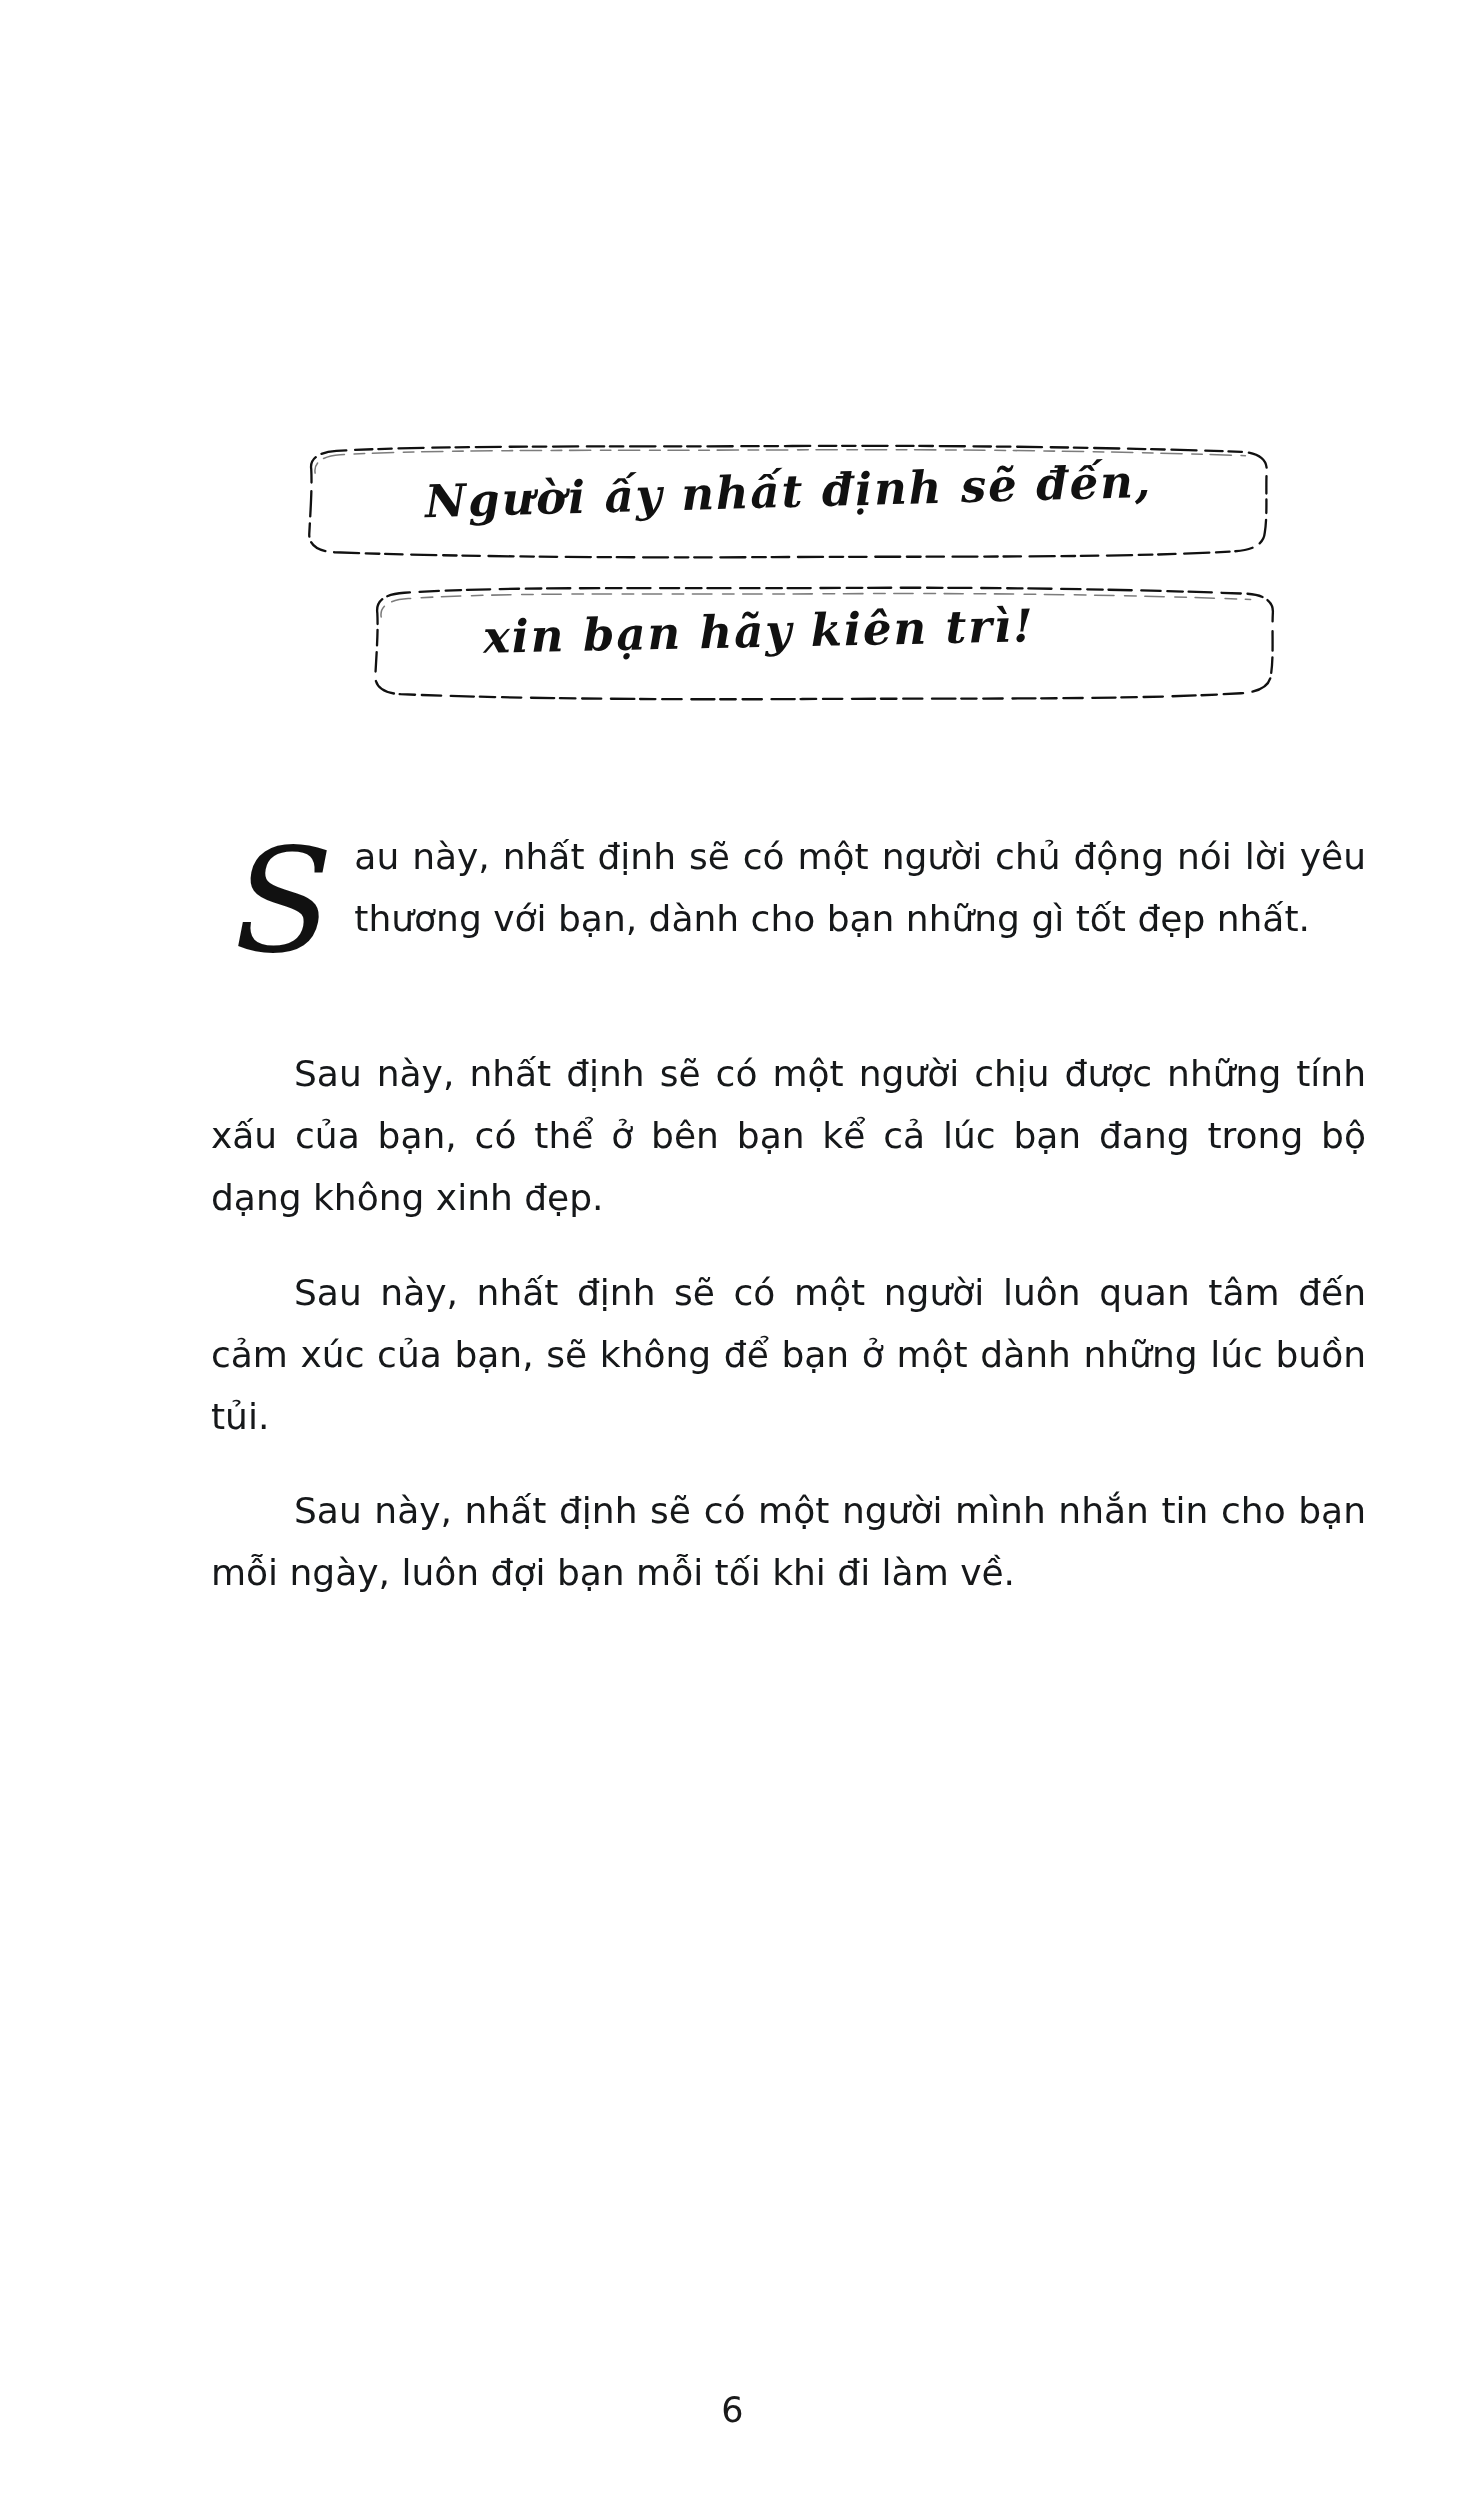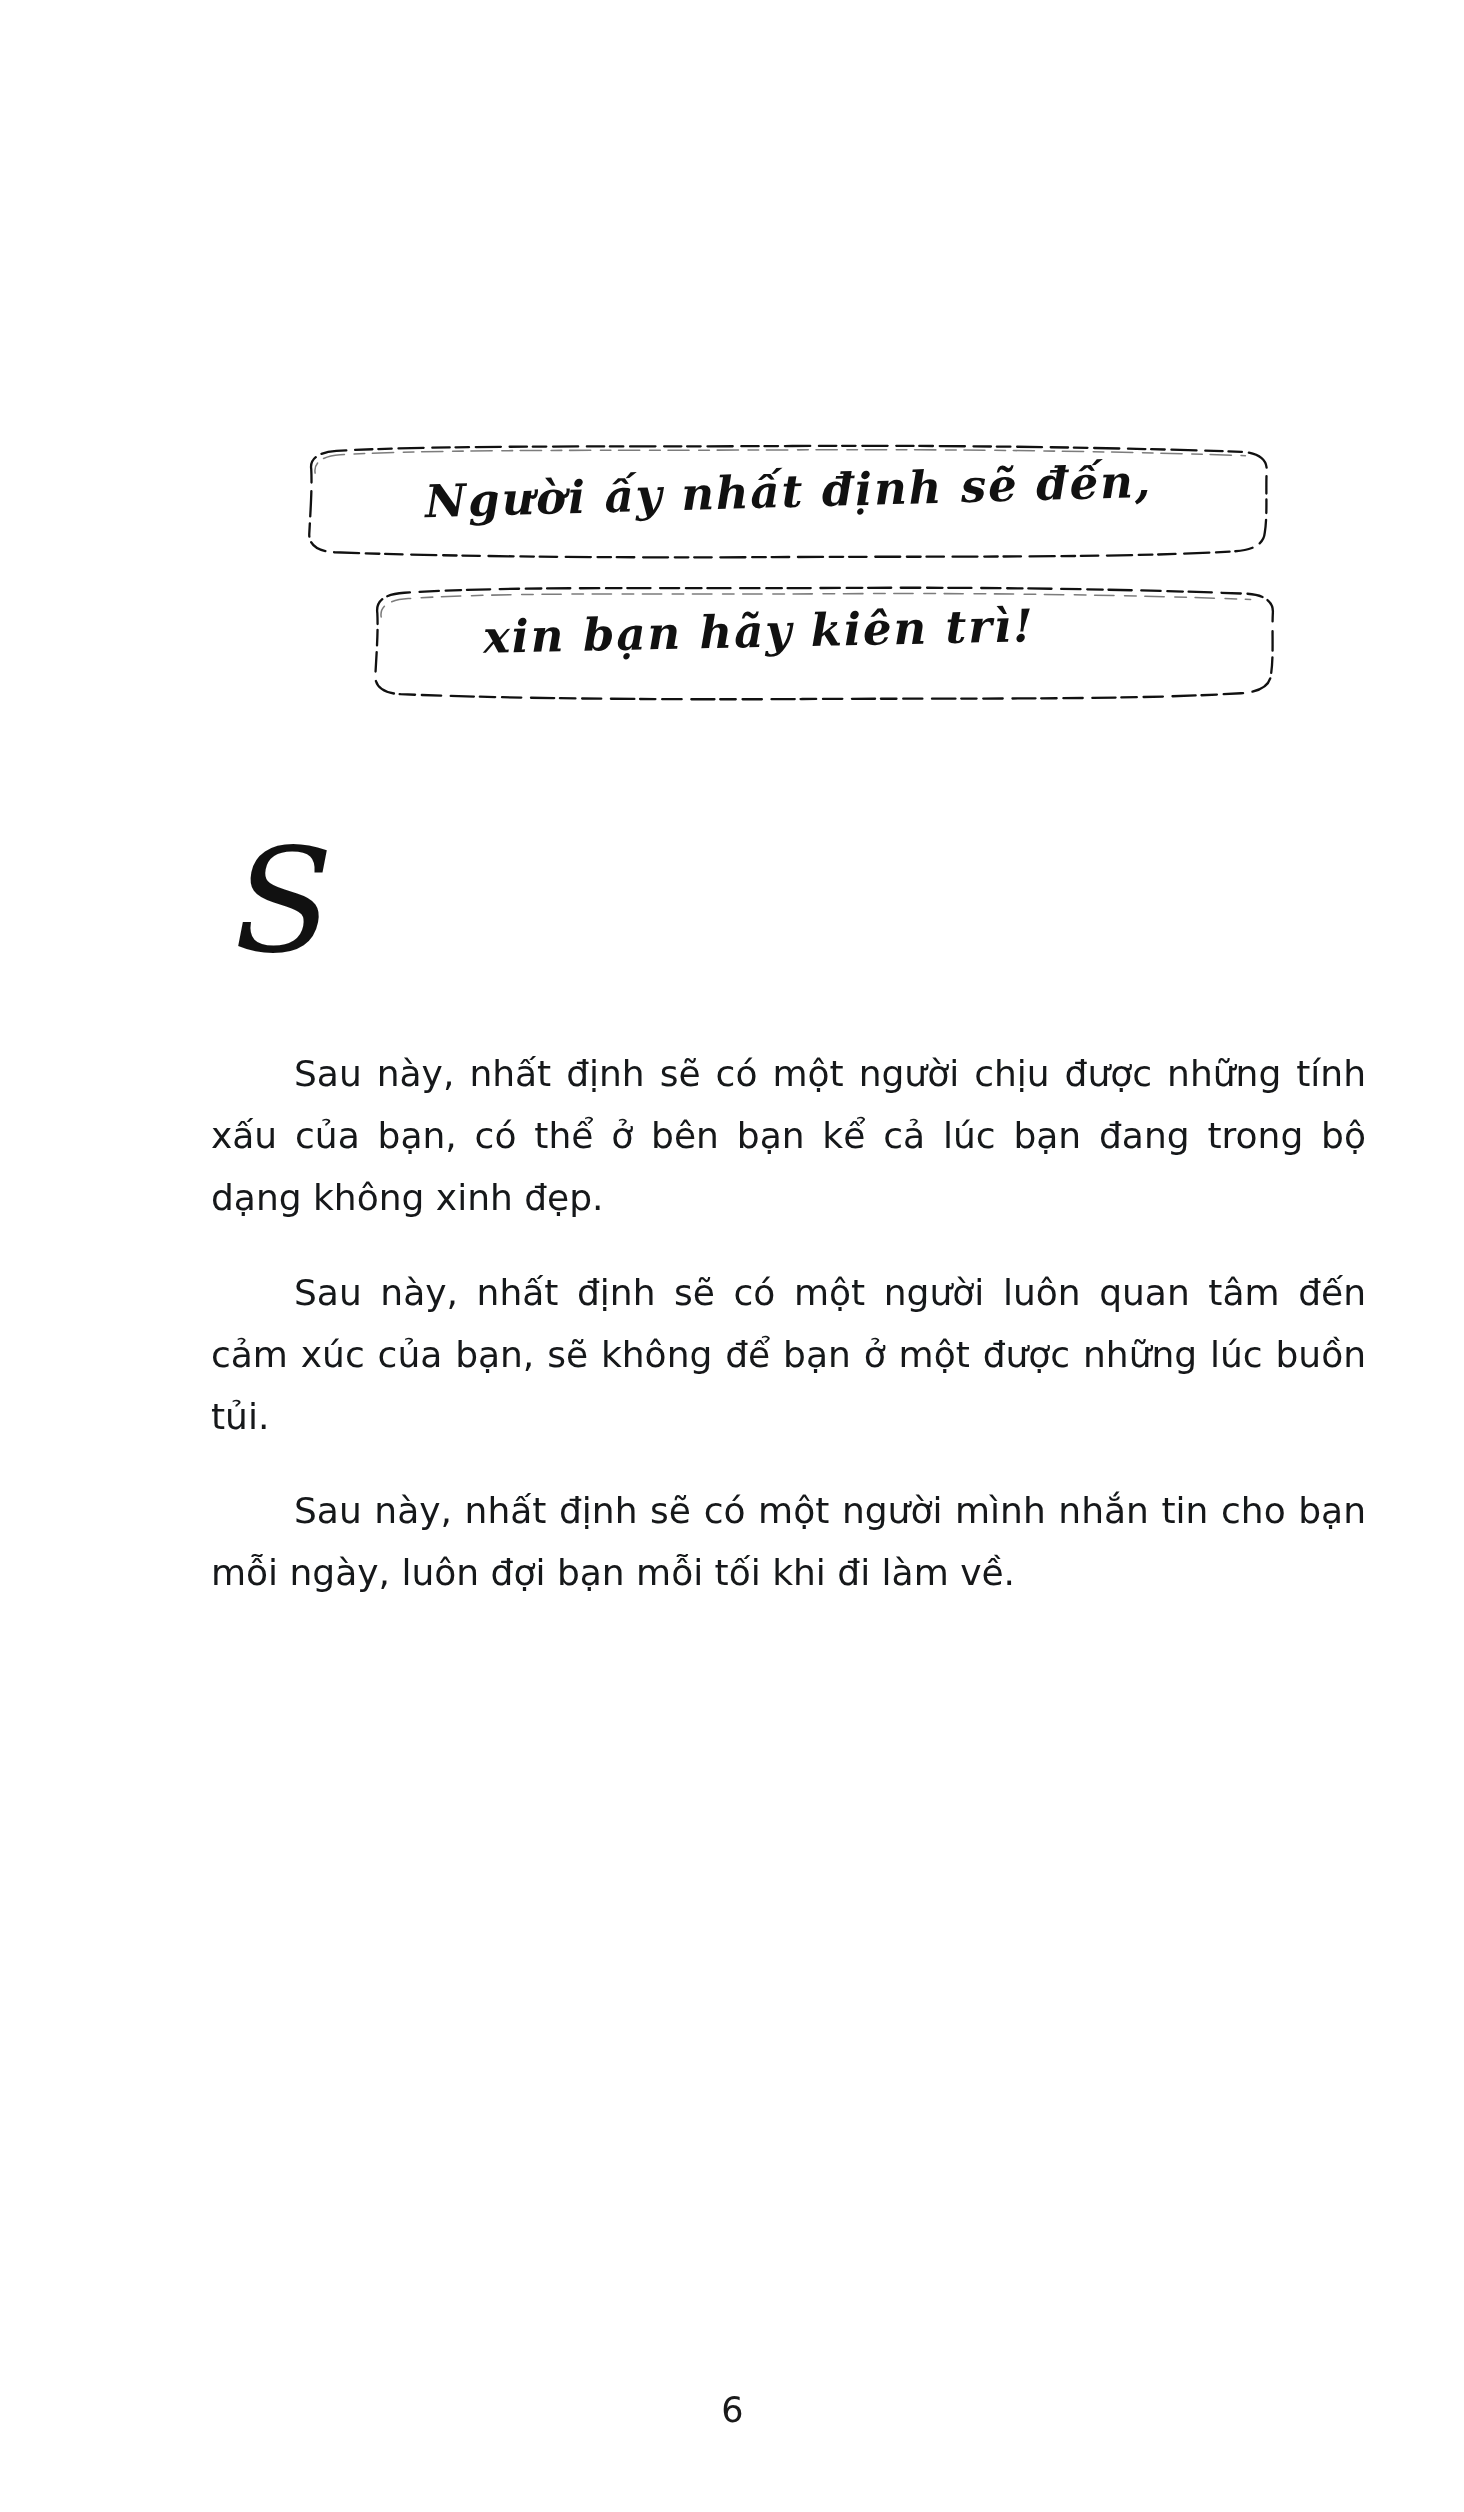--- a/index.html
+++ b/index.html
@@ -135,25 +135,25 @@
         <path d="M24,38 C22,26 34,20 52,19 C154,12 324,15 504,14 C674,13 824,16 924,20" fill="none" stroke="#111" stroke-width="1.6" stroke-linecap="round" opacity="0.55" stroke-dasharray="12 9 20 11"></path>
       </svg>
       <div class="title-text">xin bạn hãy kiên trì!</div>
     </div>
 
   </div>
 
   <div class="body-text">
 
     <p class="para first-para">
-      <span class="dropcap">S</span>
+      <span class="dropcap">S</span><span>au này, nhất định sẽ có một người chủ động nói lời yêu thương với bạn, dành cho bạn những gì tốt đẹp nhất.</span>
     </p>
 
     <p class="para">Sau này, nhất định sẽ có một người chịu được những tính xấu của bạn, có thể ở bên bạn kể cả lúc bạn đang trong bộ dạng không xinh đẹp.</p>
-    <p class="para">Sau này, nhất định sẽ có một người luôn quan tâm đến cảm xúc của bạn, sẽ không để bạn ở một được những lúc buồn tủi.</p>
+    <p class="para">Sau này, nhất định sẽ có một người luôn quan tâm đến cảm xúc của bạn, sẽ không để bạn ở một dành những lúc buồn tủi.</p>
     <p class="para">Sau này, nhất định sẽ có một người mình nhắn tin cho bạn mỗi ngày, luôn đợi bạn mỗi tối khi đi làm về.</p>
 
   </div>
 
   <div class="page-number">6</div>
 
 </div>
 
 
 </body></html>

